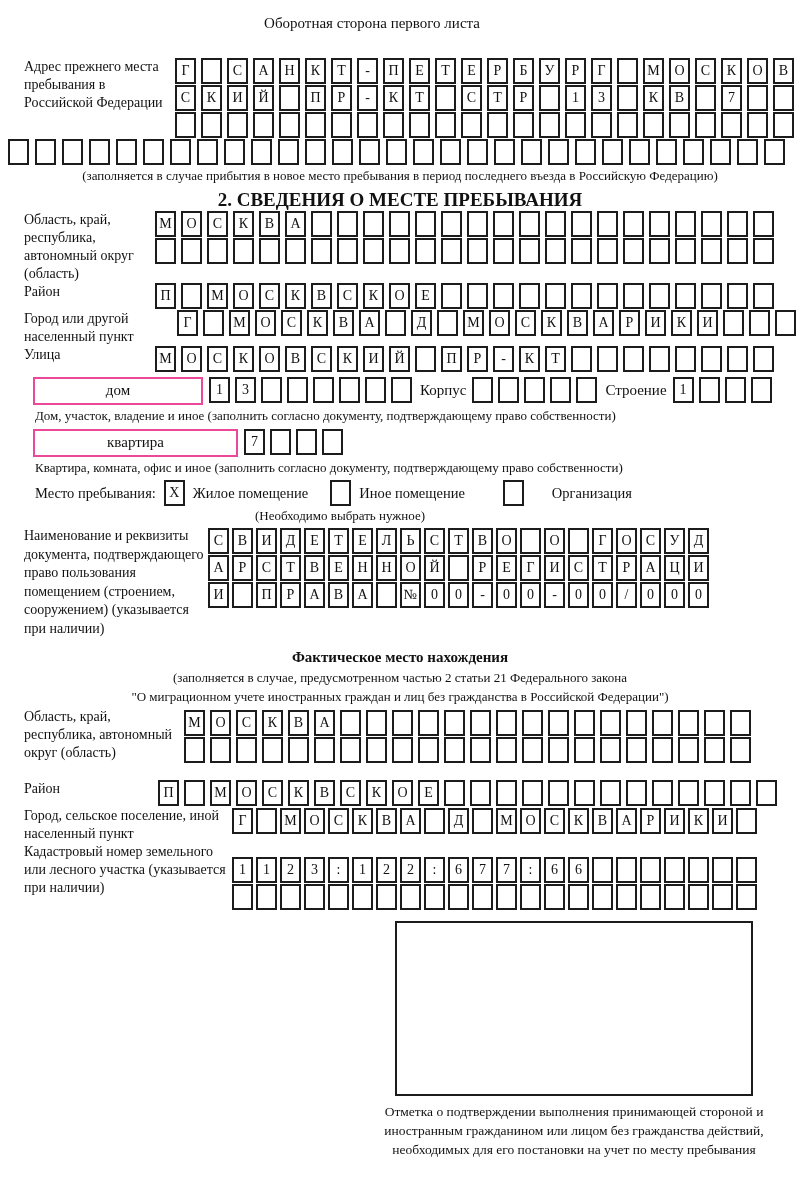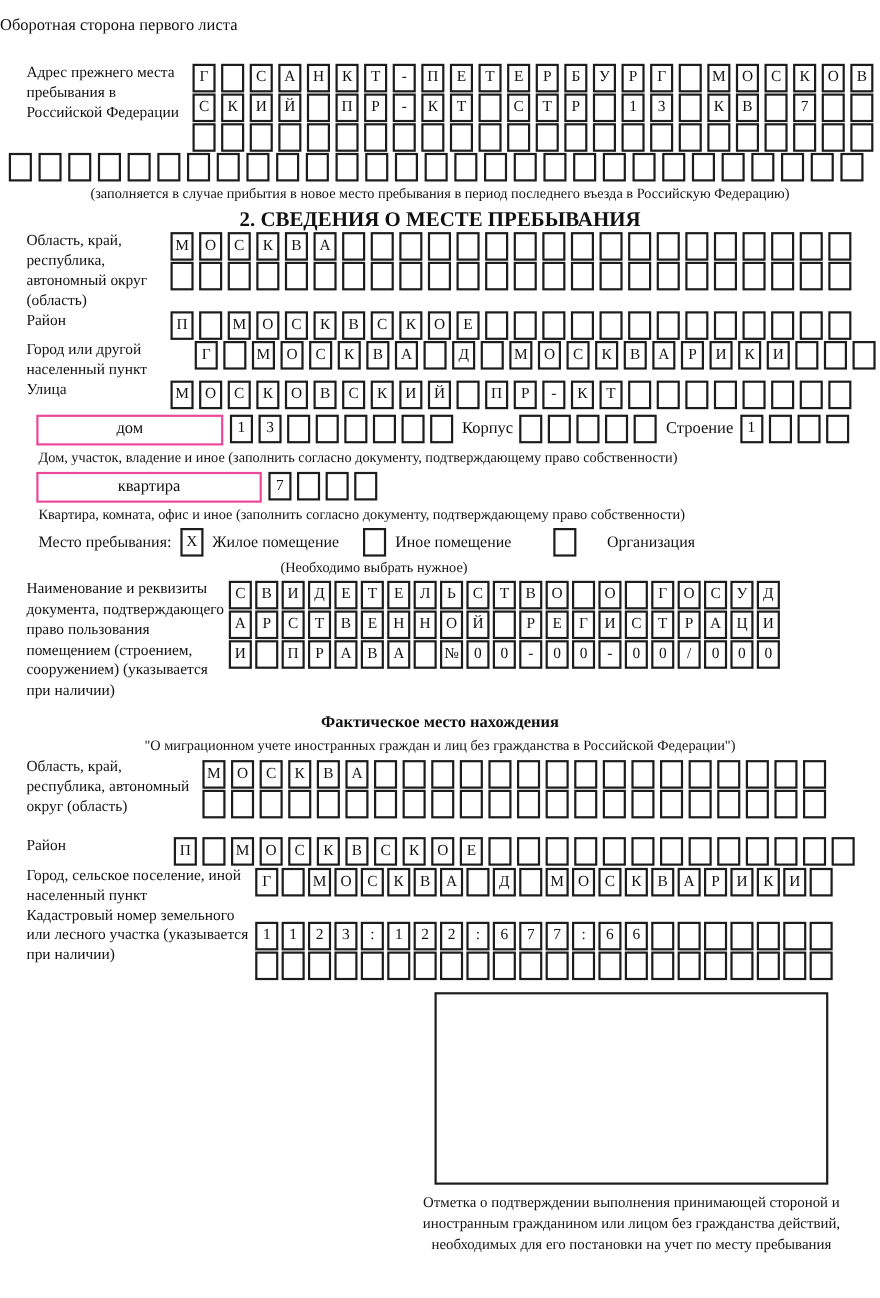--- a/index.html
+++ b/index.html
@@ -7,21 +7,21 @@
     position:relative;
     width:800px;height:1180px;
     margin:0 auto;
     background:#fff;
     color:#111;
     font-family:"Liberation Serif", "DejaVu Serif", serif;
     overflow:hidden;
     padding-top:14px;
     box-sizing:border-box;
   }
-  .header-note{ text-align:left; padding-right:56px; font-size:15px; line-height:18px;}
+  .header-note{ text-align:center; padding-right:56px; font-size:15px; line-height:18px;}
   .row-flex{ display:flex; align-items:flex-start; }
   .lbl{ font-size:14px; line-height:18px; }
   .lbl-pad{ padding-left:24px; box-sizing:border-box; flex:none; }
   .rows{ flex:none; }
   .boxrow{ display:flex; gap:5px; margin-bottom:1px; }
   .boxrow-sm{ gap:3px; }
   .cell{
     box-sizing:border-box; flex:none;
     width:21px; height:26px;
     border:2px solid #1c1c1c;
@@ -446,20 +446,21 @@
           <span class="cell">0</span>
           <span class="cell">/</span>
           <span class="cell">0</span>
           <span class="cell">0</span>
           <span class="cell">0</span>
         </div>
     </div>
   </div>
 
   <div class="actual-title">Фактическое место нахождения</div>
+  <div class="caption center">(заполняется в случае, предусмотренном частью 2 статьи 21 Федерального закона</div>
   <div class="caption center">"О миграционном учете иностранных граждан и лиц без гражданства в Российской Федерации")</div>
 
   <div class="row-flex mt2">
     <div class="lbl lbl-pad" style="width:184px;">Область, край, республика, автономный округ (область)</div>
     <div class="rows" style="min-height:70px;padding-top:2px;">
       <div class="boxrow">
           <span class="cell">М</span>
           <span class="cell">О</span>
           <span class="cell">С</span>
           <span class="cell">К</span>

